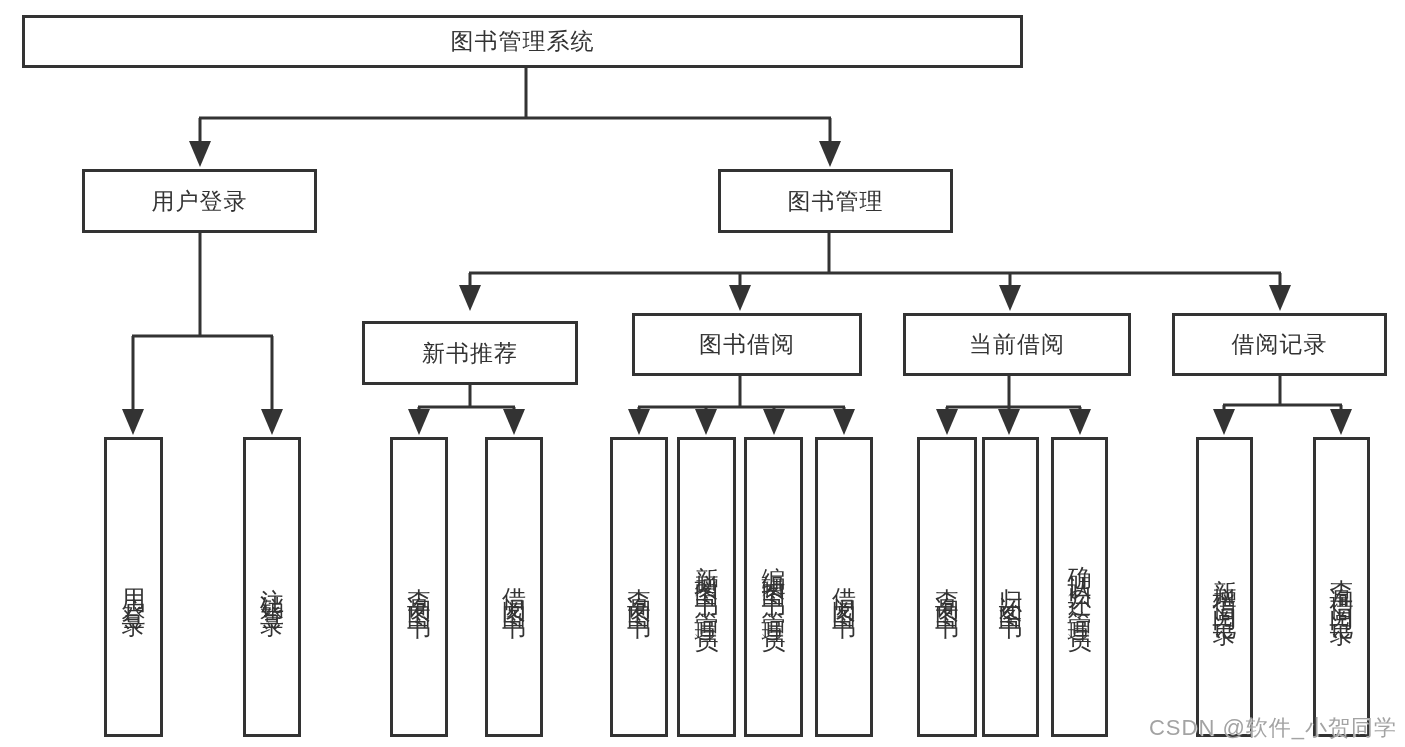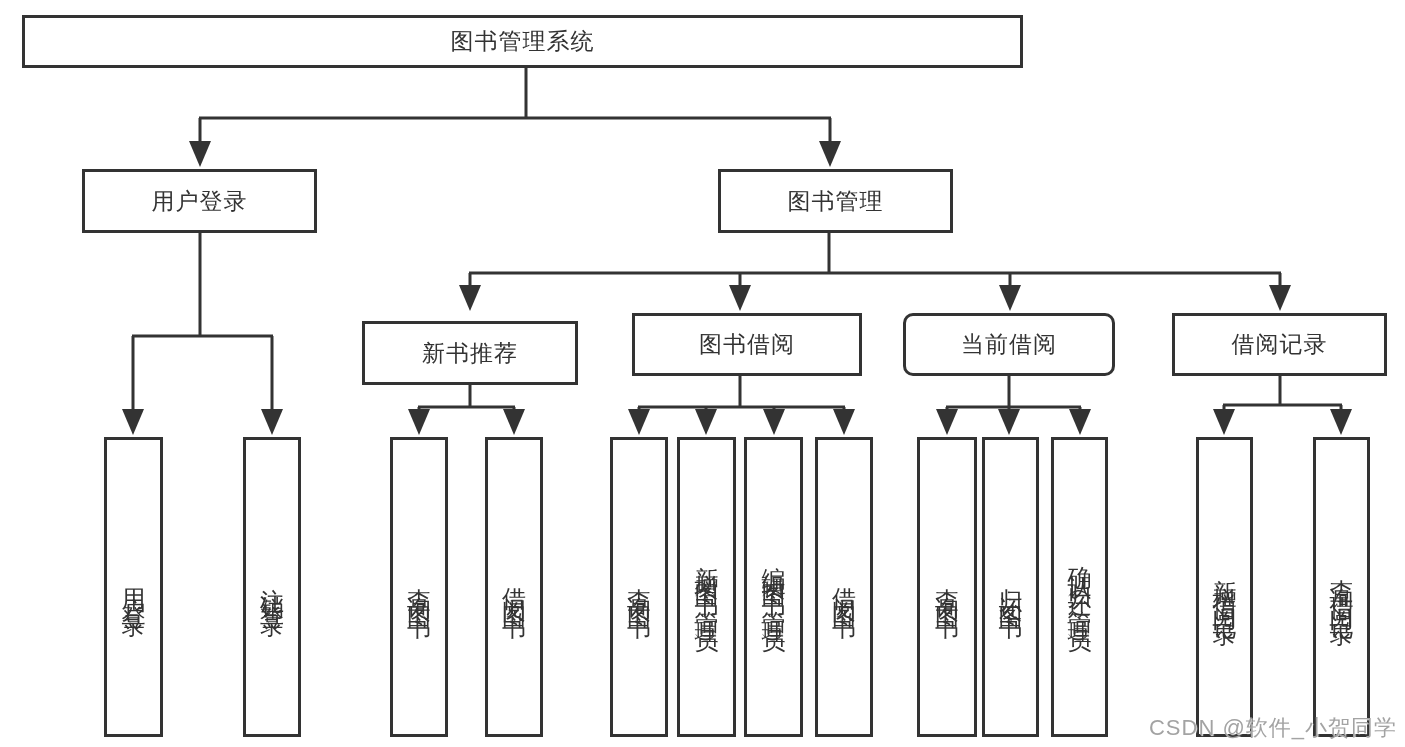--- a/index.html
+++ b/index.html
@@ -90,21 +90,21 @@
     </g>
   </svg>
 
   <div class="node" style="left:22px;top:15px;width:1001px;height:53px;">图书管理系统</div>
 
   <div class="node" style="left:82px;top:169px;width:235px;height:64px;">用户登录</div>
   <div class="node" style="left:712px;top:169px;width:235px;height:64px;margin-left:6px;">图书管理</div>
 
   <div class="node" style="left:362px;top:313px;width:216px;height:64px;margin-top:8px;">新书推荐</div>
   <div class="node" style="left:632px;top:313px;width:230px;height:63px;">图书借阅</div>
-  <div class="node" style="left:903px;top:313px;width:212px;height:63px;border-radius:10px;">当前借阅</div>
+  <div class="node" style="left:903px;top:313px;width:228px;height:63px;">当前借阅</div>
   <div class="node" style="left:1172px;top:313px;width:215px;height:63px;">借阅记录</div>
 
   <div class="leaf" style="left:104px;width:59px;">
     <span>用户登录</span>
   </div>
   <div class="leaf" style="left:243px;width:58px;">
     <span>注销登录</span>
   </div>
   <div class="leaf" style="left:390px;width:58px;">
     <span>查询图书</span>

